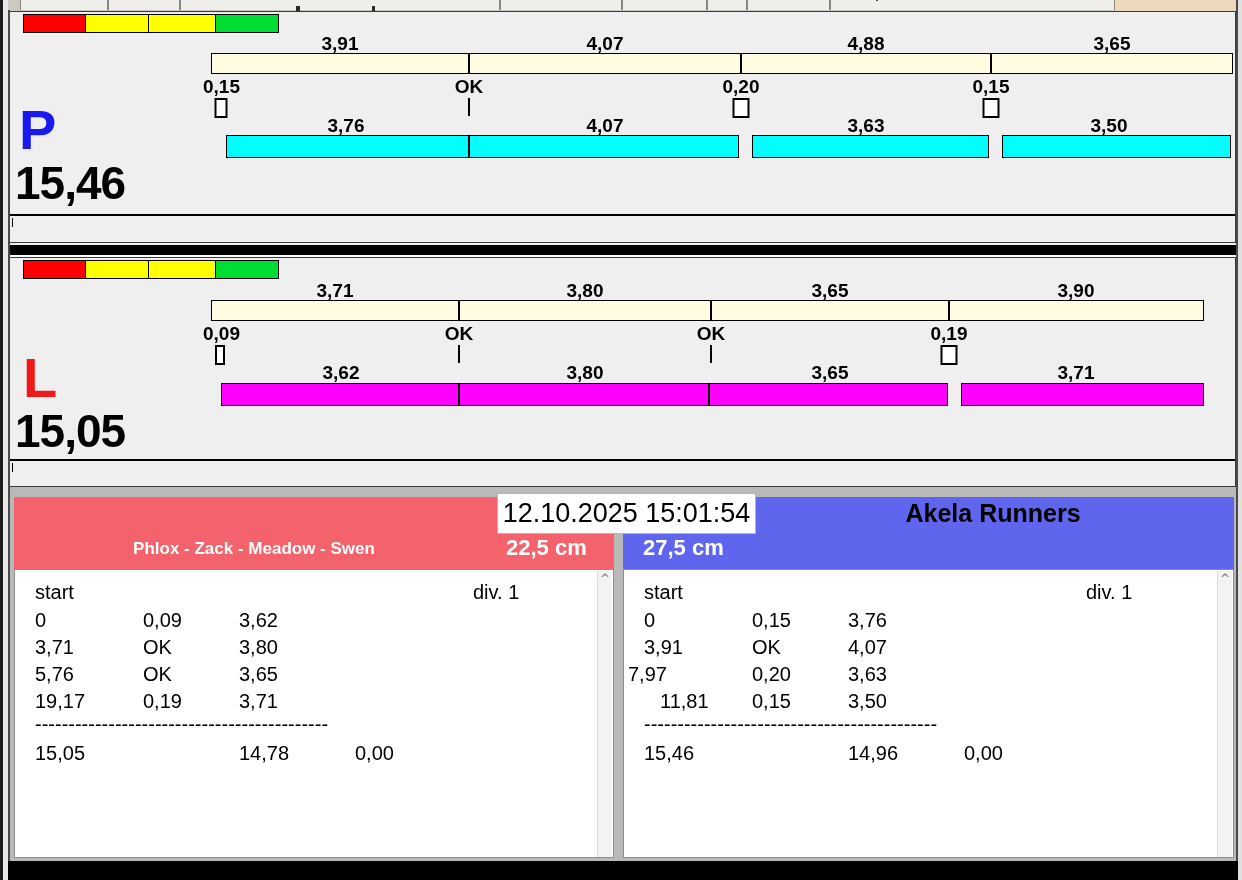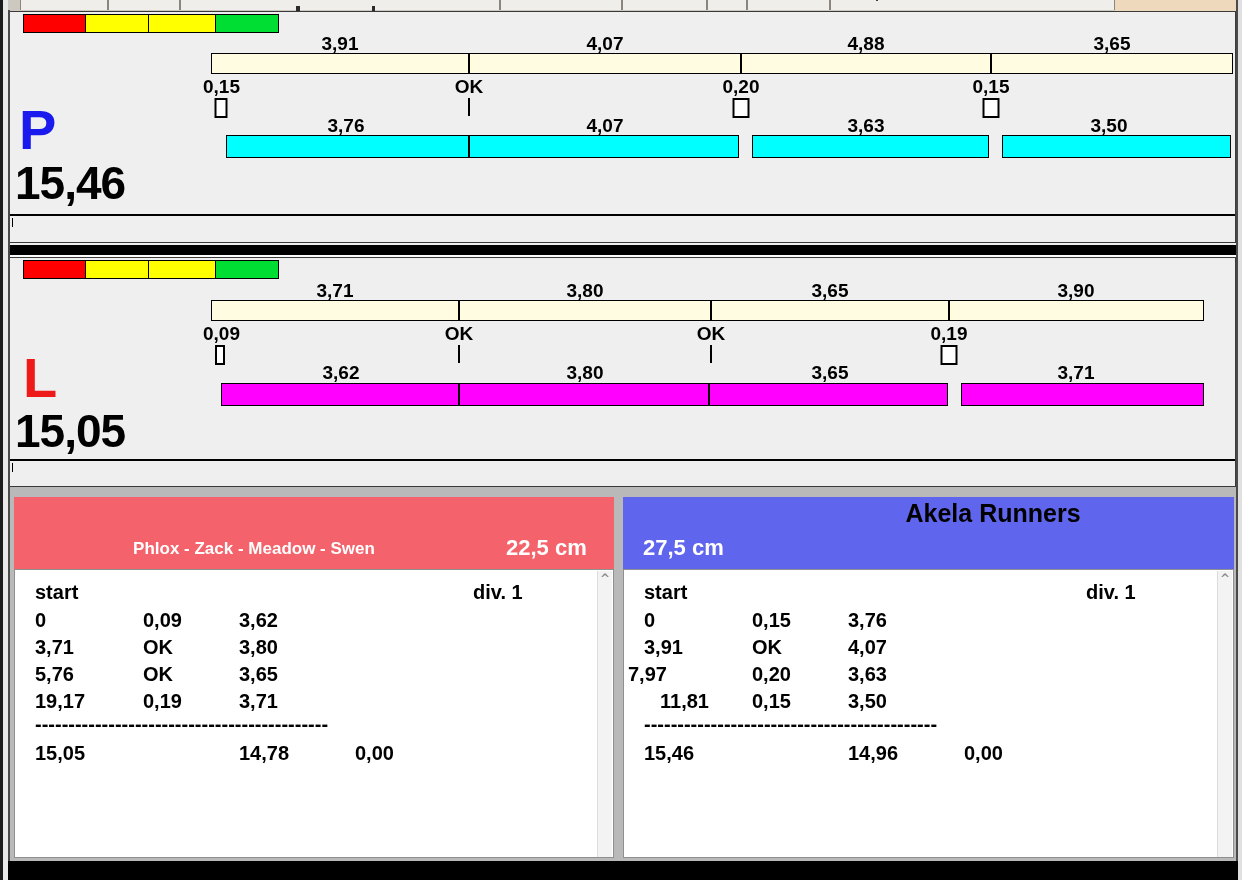--- a/index.html
+++ b/index.html
@@ -44,21 +44,21 @@
   
   .team-area{position:absolute;left:8px;top:487px;width:1228px;height:374px;background:#b9b9b9;}
   .team-panel{position:absolute;top:10px;height:361px;}
   .team-hdr{position:absolute;left:0;top:0;width:100%;height:72px;}
   .hdr-red{background:#f4636b;}
   .hdr-blue{background:#6065ee;}
   .team-title{position:absolute;top:2px;font-weight:bold;font-size:25px;color:#000;text-align:center;white-space:nowrap;}
   .team-sub{position:absolute;top:42px;font-weight:bold;font-size:17px;color:#fff;text-align:center;white-space:nowrap;}
   .team-h{position:absolute;top:38px;font-weight:bold;font-size:22px;color:#fff;white-space:nowrap;}
   .team-table{position:absolute;left:0;top:72px;width:100%;height:289px;background:#fff;border:1px solid #8f8f8f;box-sizing:border-box;}
-  .tt{position:absolute;font-weight:bold;font-size:20px;white-space:nowrap;color:#000;}
+  .tt{position:absolute;font-weight:normal;font-size:20px;white-space:nowrap;color:#000;}
   .sep-dashes{letter-spacing:0px;}
   .sbar{position:absolute;right:1px;top:1px;width:14px;height:286px;background:#f3f3f3;border-left:1px solid #dcdcdc;}
   .sbar span{position:absolute;left:0;top:1px;width:14px;text-align:center;font:bold 12px "DejaVu Sans",sans-serif;color:#8a8a8a;}
   .dt-box{position:absolute;left:497px;top:493px;width:259px;height:41px;background:#fff;border:1px solid #b5b5b5;
           box-sizing:border-box;text-align:center;font-size:27px;font-weight:400;color:#000;line-height:39px;white-space:nowrap;}
   .bottom-bar{position:absolute;left:0;top:861px;width:1242px;height:19px;background:#000;}
   .filler{position:absolute;left:8px;top:243px;width:1228px;height:3px;background:#efefef;}
 </style>
 </head>
 <body>
@@ -251,20 +251,21 @@
         <div class="tt" style="left:224px;top:172px;">14,96</div>
         <div class="tt" style="left:340px;top:172px;">0,00</div>
 
         <div class="sbar">
           <span>^</span>
         </div>
       </div>
     </div>
   </div>
 
+  <div class="dt-box">12.10.2025 15:01:54</div>
 
   <div class="bottom-bar"></div>
 
   <div class="abs frame-l1"></div>
   <div class="abs frame-l2"></div>
   <div class="abs frame-l3"></div>
   <div class="abs frame-r1"></div>
   <div class="abs frame-r2"></div>
 </div>
 

